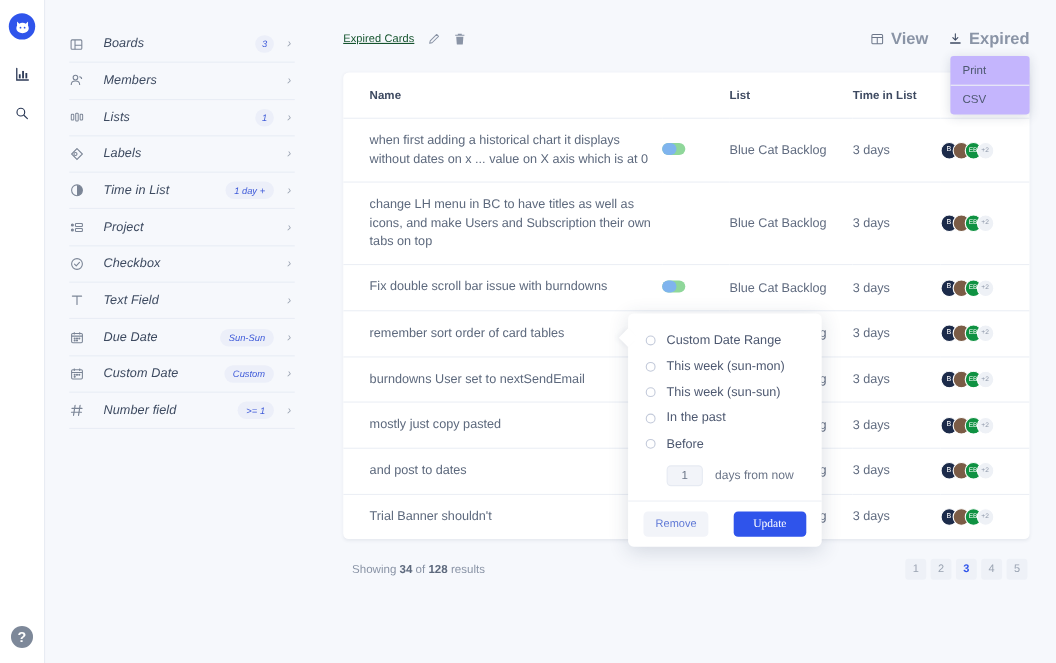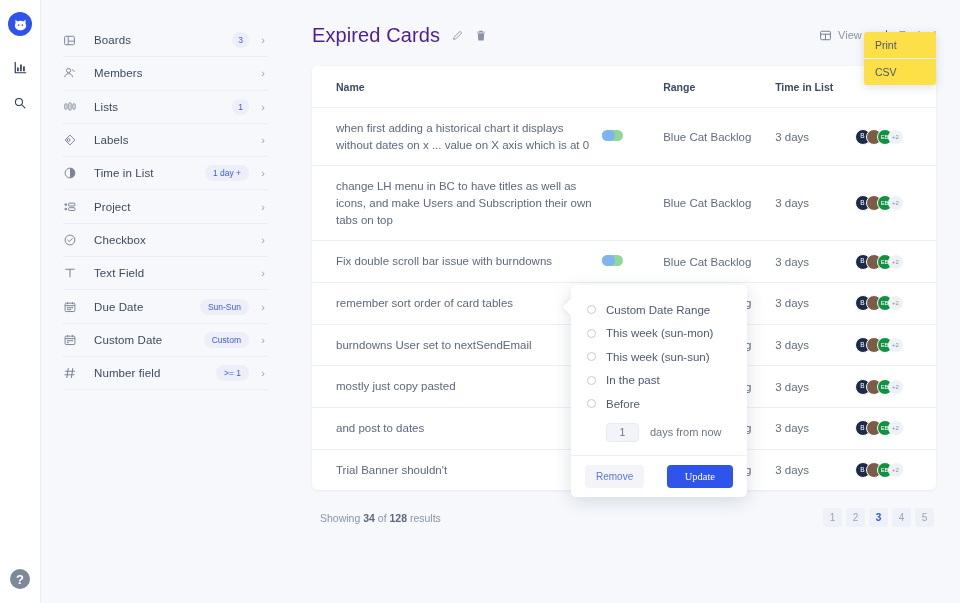--- a/index.html
+++ b/index.html
@@ -43,20 +43,21 @@
     display: flex; align-items: center; justify-content: center;
     line-height: 1;
   }
 
   
   .sidebar {
     width: 249px; flex: 0 0 249px;
     background: #f6f8fc;
     padding: 24px 22px 0 22px;
     position: relative;
+    font-style: italic;
   }
   .side-item {
     height: 33.3px;
     display: flex; align-items: center;
     border-bottom: 1px solid #e9edf5;
     cursor: pointer;
     position: relative;
   }
   .side-item:last-child { border-bottom: 1px solid #e9edf5; }
   .side-ico {
@@ -77,30 +78,30 @@
   }
   .side-badge.plain {
     background: #eceff9; min-width: 17px; text-align: center; padding: 3px 6px;
   }
   .side-chev { color: #9aa3b2; font-size: 11px; width: 10px; text-align: center; }
 
   
   .main { flex: 1 1 auto; position: relative; padding: 20px 24px 0 22px; }
 
   .main-head { display: flex; align-items: center; height: 30px; }
-  .page-title { font-size: 20px; color: #4c1d95; letter-spacing: .1px; }
+  .page-title { font-size: 10px; color: #14532d; letter-spacing: .1px; text-decoration: underline; }
   .title-ico { margin-left: 11px; color: #8a94a6; display: flex; align-items: center; cursor: pointer; }
   .head-right { margin-left: auto; display: flex; align-items: center; gap: 18px; }
-  .head-btn { display: flex; align-items: center; gap: 6px; color: #8a94a6; font-size: 11px; cursor: pointer; }
+  .head-btn { display: flex; align-items: center; gap: 6px; color: #8a94a6; font-size: 15px; cursor: pointer; font-weight: bold; }
   .head-btn svg { color: #6b7588; }
 
   
   .export-menu {
-    position: absolute; top: 32px; right: 24px;
-    width: 72px; background: #fde047;
+    position: absolute; top: 51px; right: 24px;
+    width: 72px; background: #c4b5fd;
     border-radius: 3px;
     box-shadow: 0 2px 10px rgba(40,55,90,.16);
     z-index: 40; overflow: hidden;
   }
   .export-item {
     padding: 7px 11px; font-size: 10.5px; color: #4b5costant;
     color: #4d5870; cursor: pointer;
   }
   .export-item + .export-item { border-top: 1px solid #edf0f6; }
 
@@ -432,21 +433,21 @@
       <div class="export-item">Print</div>
       <div class="export-item">CSV</div>
     </div>
 
     <div class="card">
       <table>
         <thead>
           <tr>
             <th class="col-name">Name</th>
             <th class="col-toggle"></th>
-            <th class="col-list">Range</th>
+            <th class="col-list">List</th>
             <th class="col-time">Time in List</th>
             <th class="col-people"></th>
           </tr>
         </thead>
         <tbody id="tbody">
             <tr>
               <td class="name">when first adding a historical chart it displays without dates on x ... value on X axis which is at 0</td>
               <td><span class="toggle"></span></td>
               <td>Blue Cat Backlog</td>
               <td>3 days</td>

